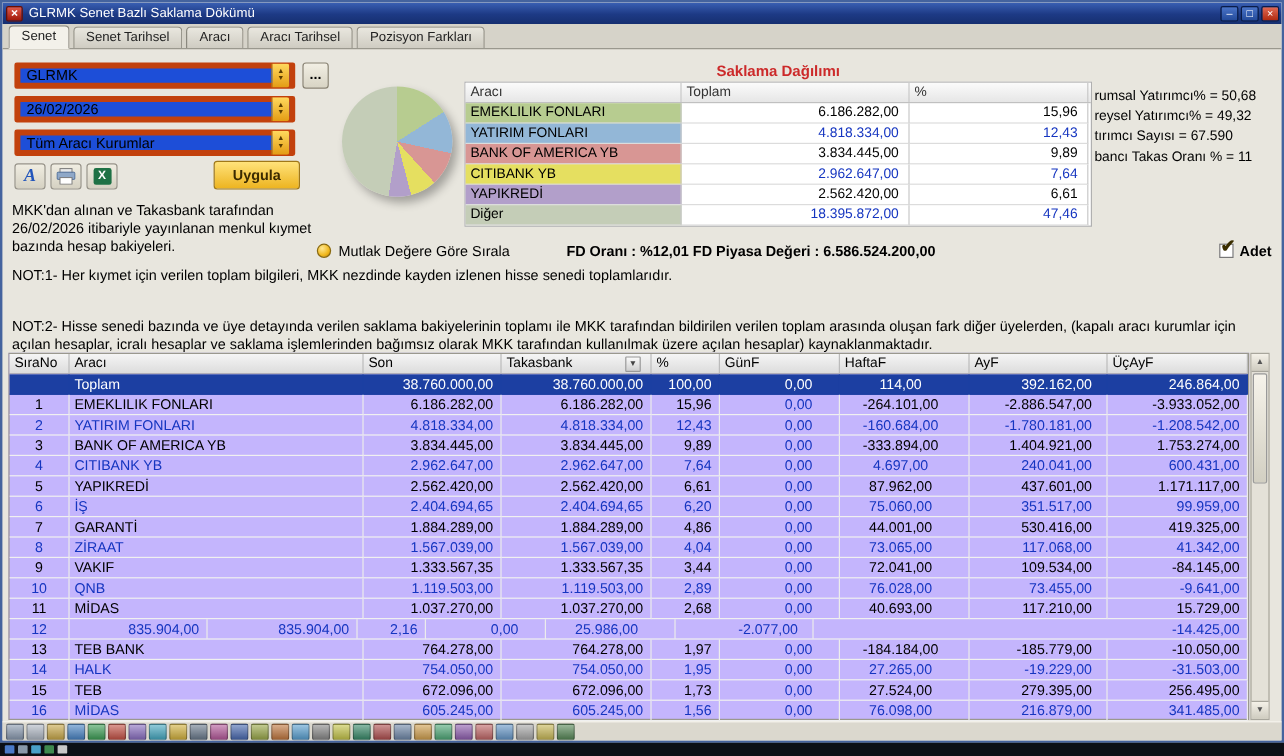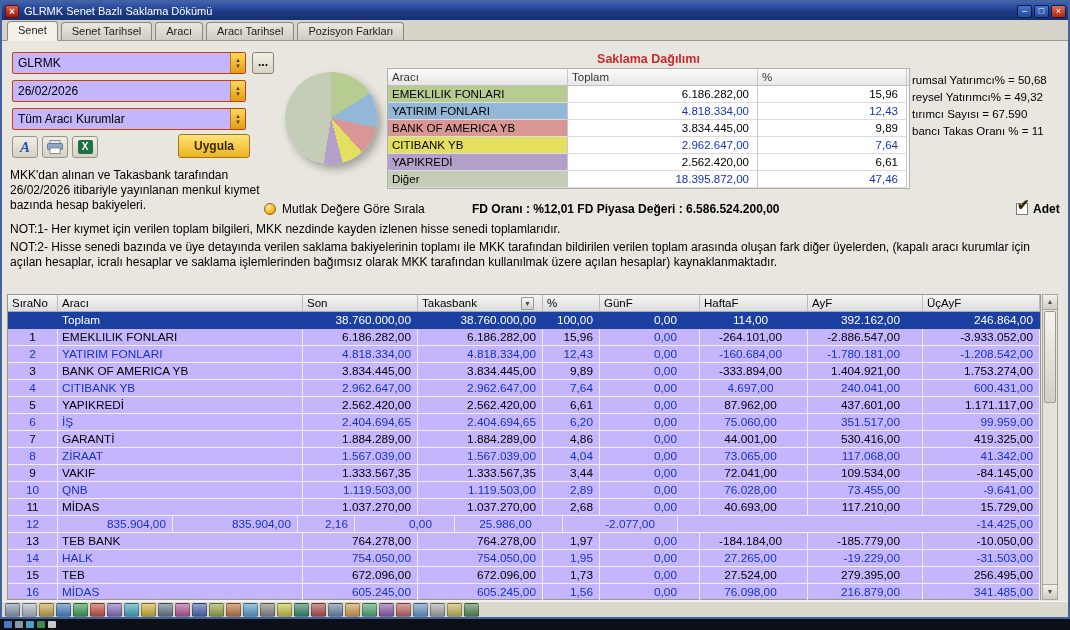--- a/index.html
+++ b/index.html
@@ -11,21 +11,21 @@
   .titlebar{position:absolute;left:0;top:0;right:0;height:18px;background:linear-gradient(to bottom,#3a60b4 0%,#1d3a85 55%,#162f70 100%);display:flex;align-items:center;color:#fff}
   .tb-close-left{width:14px;height:13px;margin:0 5px 0 3px;background:linear-gradient(#e05a4a,#a01808);border:1px solid #6e0e00;color:#fff;font-size:10px;line-height:11px;text-align:center;border-radius:2px;font-weight:bold}
   .tb-title{flex:1;font-weight:normal;font-size:11px;white-space:nowrap}
   .tb-btn{width:15px;height:13px;margin-right:2px;border:1px solid #0a1c48;font-size:9px;line-height:11px;text-align:center;color:#fff;border-radius:2px;background:linear-gradient(#4a74c8,#234a9a)}
   .tb-btn.close{background:linear-gradient(#e06a55,#b02a10)}
   
   .tabbar{position:absolute;left:0;top:18px;right:0;height:21px;background:#d6d3c9;border-bottom:1px solid #9a988e;display:flex;align-items:flex-end;padding-left:5px}
   .tab{height:18px;line-height:17px;padding:0 10px;font-size:11px;background:linear-gradient(#e9e7df,#cfccc2);border:1px solid #8a887e;border-bottom:none;border-radius:4px 4px 0 0;margin-right:3px;color:#222;white-space:nowrap}
   .tab.active{background:#f3f1ea;height:20px;margin-bottom:-1px;border-bottom:1px solid #f3f1ea}
   
-  .field{position:absolute;height:22px;background:#c4b5fd;border:1px solid #c2410c;display:flex;align-items:center;border-radius:2px}
+  .field{position:absolute;height:22px;background:#1d4ed8;border:5px solid #c2410c;display:flex;align-items:center;border-radius:2px}
   .field .val{flex:1;padding-left:5px;white-space:nowrap;overflow:hidden}
   .spinner{width:15px;height:20px;background:linear-gradient(#ffd95e,#e39c14);border-left:1px solid #b58312;display:flex;flex-direction:column;align-items:center;justify-content:center;color:#5a3c00;border-radius:0 2px 2px 0}
   .spinner span{font-size:6px;line-height:6px}
   .btn{position:absolute;border:1px solid #8a8474;border-radius:3px;text-align:center;background:linear-gradient(#f2efe4,#d8d4c4);font-size:12px}
   .apply{background:linear-gradient(#ffe27a,#edb420);border:1px solid #a07818;font-weight:bold;color:#3a2a00;line-height:22px}
   .iconbtn{position:absolute;width:26px;height:22px;background:linear-gradient(#f0ede2,#d5d1c2);border:1px solid #98948a;border-radius:3px;display:flex;align-items:center;justify-content:center}
   .a-glyph{font-family:"Liberation Serif",serif;font-style:italic;font-weight:bold;font-size:15px;color:#2255bb}
   .xl-glyph{width:15px;height:14px;background:#1e7145;color:#fff;font-size:10px;font-weight:bold;line-height:14px;text-align:center;border-radius:2px}
   .info-text{position:absolute;left:8px;top:166px;width:260px;font-size:12px;line-height:15px;color:#000}
   
@@ -61,21 +61,21 @@
   .ddbtn{width:13px;height:13px;margin-left:auto;margin-right:2px;background:linear-gradient(#fafafa,#cfcfcf);border:1px solid #999;font-size:7px;line-height:11px;text-align:center;color:#444;border-radius:1px;flex:none}
   .trow{display:flex;height:17px;font-size:11.8px}
   .tc{line-height:16px;border-right:1px solid #ececec;border-bottom:1px solid #f0f0f0;overflow:hidden;white-space:nowrap}
   .c0{width:50px;text-align:center}
   .c1{width:245px;padding-left:4px;text-align:left}
   .c2{width:115px;text-align:right;padding-right:6px}
   .c3{width:125px;text-align:right;padding-right:6px}
   .c4{width:57px;text-align:right;padding-right:6px}
   .c5{width:100px;text-align:right;padding-right:22px}
   .c6{width:108px;text-align:center;padding-right:6px}
-  .c7{width:115px;text-align:right;padding-right:22px}
+  .c7{width:115px;text-align:right;padding-right:12px}
   .c8{flex:1;text-align:right;padding-right:6px}
   .tc.gunf{color:#1535c0}
   .trow.navy .tc{color:#1535c0}
   .trow.sel{background:#1c3fa2}
   .trow.sel .tc{color:#fff;border-color:#1c3fa2}
   
   .vscroll{position:absolute;left:1040px;top:292px;width:16px;height:306px;background:#e4e1d8;border:1px solid #a8a69c}
   .sbtn{position:absolute;left:0;right:0;height:15px;background:linear-gradient(#f4f1e8,#cfccc0);text-align:center;font-size:7px;line-height:14px;color:#555;border-bottom:1px solid #a8a69c}
   .sbtn.down{bottom:0;border-bottom:none;border-top:1px solid #a8a69c}
   .sthumb{position:absolute;left:1px;top:16px;width:12px;height:92px;background:linear-gradient(#f6f3ea,#d2cfc2);border:1px solid #999;border-radius:2px}
@@ -205,21 +205,21 @@
       <span>Mutlak Değere Göre Sırala</span>
     </div>
     <div class="fd-line">FD Oranı : %12,01 FD Piyasa Değeri : 6.586.524.200,00</div>
     <div class="checkwrap">
       <span class="cbox"></span>
       <span class="cmark">✔</span>
       <span class="clabel">Adet</span>
     </div>
 
     <div class="note" style="top:220px;width:1050px">NOT:1- Her kıymet için verilen toplam bilgileri, MKK nezdinde kayden izlenen hisse senedi toplamlarıdır.</div>
-    <div class="note" style="top:238px;width:1052px">NOT:2- Hisse senedi bazında ve üye detayında verilen saklama bakiyelerinin toplamı ile MKK tarafından bildirilen verilen toplam arasında oluşan fark diğer üyelerden, (kapalı aracı kurumlar için açılan hesaplar, icralı hesaplar ve saklama işlemlerinden bağımsız olarak MKK tarafından kullanılmak üzere açılan hesaplar) kaynaklanmaktadır.</div>
+    <div class="note" style="top:263px;width:1052px">NOT:2- Hisse senedi bazında ve üye detayında verilen saklama bakiyelerinin toplamı ile MKK tarafından bildirilen verilen toplam arasında oluşan fark diğer üyelerden, (kapalı aracı kurumlar için açılan hesaplar, icralı hesaplar ve saklama işlemlerinden bağımsız olarak MKK tarafından kullanılmak üzere açılan hesaplar) kaynaklanmaktadır.</div>
 
     <div class="mtable">
       <div class="mhead">
           <div class="hc c0">
             <span>SıraNo</span>
           </div>
           <div class="hc c1">
             <span>Aracı</span>
           </div>
           <div class="hc c2">

